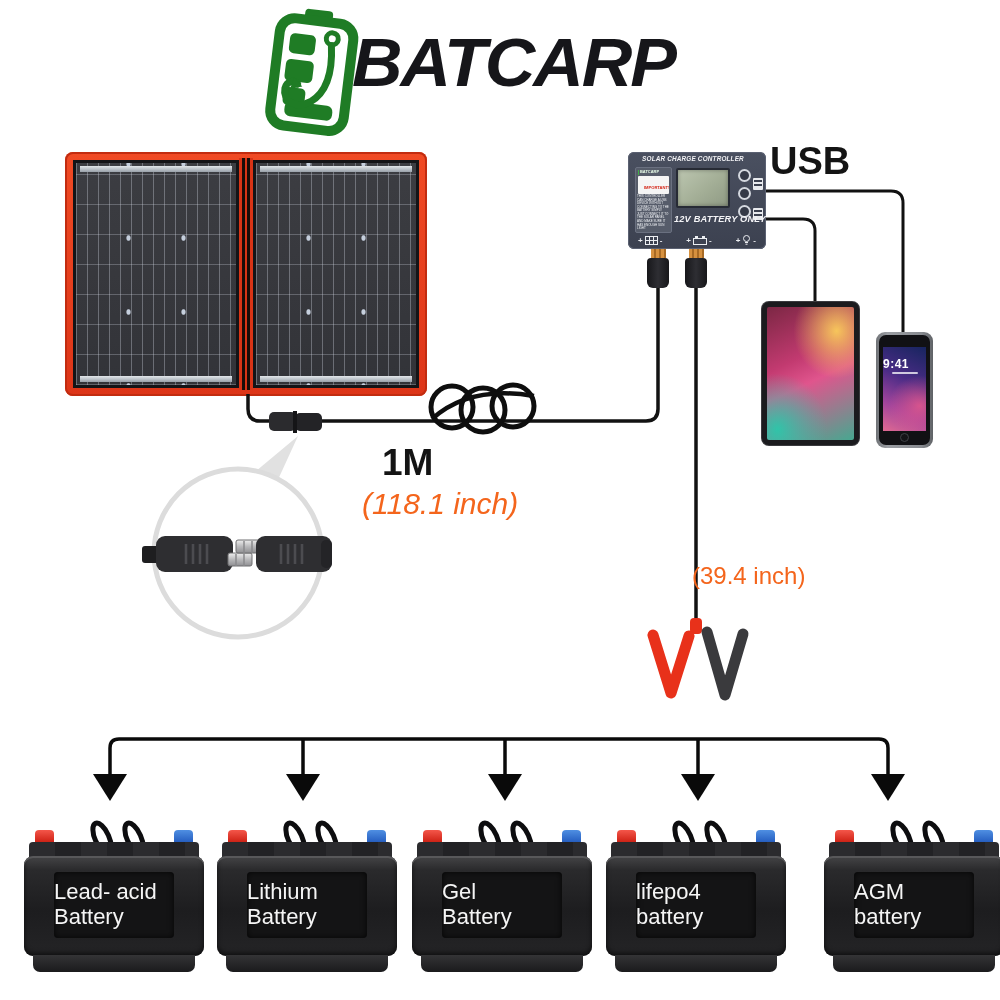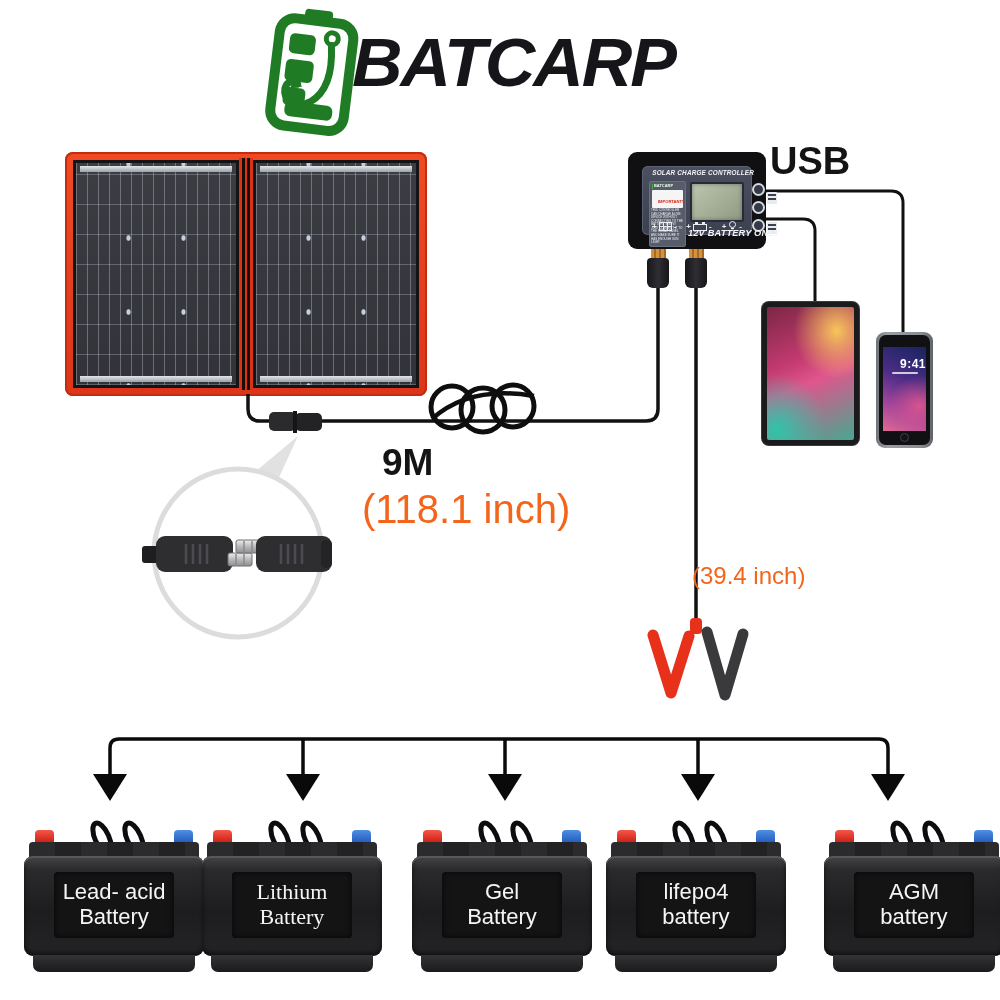--- a/index.html
+++ b/index.html
@@ -32,21 +32,21 @@
     background:linear-gradient(180deg,#e2e6ea,#99a1aa); }
   .panel-strip.top { top:3px; } .panel-strip.bottom { bottom:3px; }
   .panel-fold { position:absolute; left:174px; top:6px; width:14px; height:232px;
     background:#d93416; }
   .panel-fold:before, .panel-fold:after { content:""; position:absolute; top:0; bottom:0;
     width:3px; background:#1a0d08; }
   .panel-fold:before { left:3px; } .panel-fold:after { right:3px; }
 
   
   .controller { position:absolute; left:628px; top:152px; width:138px; height:97px;
-    background:#101013; border-radius:9px; padding:14px; z-index:4; }
+    background:#101013; border-radius:9px; padding:0; z-index:4; }
   .ctrl-face { position:relative; width:100%; height:100%;
     background:linear-gradient(180deg,#4a5060,#3c4150); border-radius:6px;
     box-shadow:inset 0 0 0 1px #5b6172; }
   .ctrl-title { position:absolute; left:0; right:8px; top:3px; text-align:center;
     font-size:8px; font-weight:700; font-style:italic; color:#f2f2f5; letter-spacing:.2px;
     transform:scale(.8); transform-origin:50% 0; white-space:nowrap; }
   .ctrl-label { position:absolute; left:7px; top:15px; width:37px; height:66px;
     background:#565c6a; border:1px solid #6a7080; border-radius:2px; overflow:hidden; }
   .ctrl-label-brand { display:flex; align-items:center; gap:2px; padding:1px 2px; }
   .ctrl-label-brand .sq { width:5px; height:5px; background:#3fae46; }
@@ -90,50 +90,50 @@
       linear-gradient(155deg,#7c2744 0%,#c23a70 38%,#e0558d 55%,#46a890 100%); }
   .phone { position:absolute; left:876px; top:332px; width:57px; height:116px;
     background:linear-gradient(90deg,#6f7276,#9b9ea3 20%,#888b90 80%,#5f6266);
     border-radius:9px; padding:3px; z-index:4; }
   .phone-inner { position:relative; width:100%; height:100%; background:#111114; border-radius:7px;
     padding:12px 4px 14px 4px; }
   .phone-screen { position:relative; width:100%; height:100%;
     background:
       radial-gradient(120% 60% at 85% 70%, rgba(236,90,140,.8) 0%, rgba(236,90,140,0) 60%),
       linear-gradient(205deg,#17255f 0%,#4b2c86 40%,#a2459c 72%,#e06a92 100%); }
-  .phone-time { position:absolute; top:10px; left:0; right:0; text-align:right; color:#fff;
+  .phone-time { position:absolute; top:10px; left:0; right:0; text-align:left; color:#fff;
     font-size:12px; font-weight:700; letter-spacing:.5px; }
   .phone-date { position:absolute; top:25px; left:50%; width:26px; height:2px; margin-left:-13px;
     background:rgba(255,255,255,.75); border-radius:1px; }
   .phone-home { position:absolute; bottom:3px; left:50%; width:9px; height:9px; margin-left:-4.5px;
     border-radius:50%; border:1.6px solid #3f4246; background:#141417; }
 
   
   .lbl { position:absolute; text-align:left; color:#141414; z-index:5; }
   .lbl-usb { left:770px; top:140px; width:130px; font-size:38px; font-weight:700; }
   .lbl-3m { left:382px; top:442px; width:200px; font-size:37px; font-weight:700; }
-  .lbl-3m-in { left:362px; top:487px; width:240px; font-size:40px; color:#f4651c; }
+  .lbl-3m-in { left:362px; top:487px; width:240px; font-size:30px; color:#f4651c;font-style:italic; }
   .lbl-1m { left:707px; top:516px; width:160px; font-size:36px; font-weight:700; }
   .lbl-1m-in { left:692px; top:562px; width:190px; font-size:24px; color:#f4651c; }
   .lbl-sae { left:158px; top:650px; width:160px; font-size:37px; letter-spacing:2px; }
 
   
   .battery { position:absolute; top:812px; width:180px; height:166px; z-index:2; }
   .bat-handles { position:absolute; left:0; top:0; width:180px; height:52px; }
   .bat-term { position:absolute; top:18px; width:19px; height:18px; border-radius:4px 4px 2px 2px; }
   .bat-term.pos { left:11px; background:linear-gradient(180deg,#f4564a 0%,#d2271a 60%,#a91b10 100%); }
   .bat-term.neg { right:11px; background:linear-gradient(180deg,#4f8fe2 0%,#2a63c4 60%,#1b4a9e 100%); }
   .bat-lid { position:absolute; left:5px; right:5px; top:30px; height:17px;
     background:repeating-linear-gradient(90deg,#2b2b2e 0 26px,#222225 26px 52px);
     border-radius:4px 4px 0 0; }
   .bat-body { position:absolute; left:0; right:0; top:44px; height:100px;
     background:linear-gradient(180deg,#454547 0%,#2a2a2c 14%,#1d1d1f 55%,#242426 100%);
     border-radius:9px; box-shadow:inset 0 2px 0 #58585a, inset 0 -3px 5px rgba(0,0,0,.6); }
   .bat-label { position:absolute; left:30px; right:30px; top:60px; height:66px; background:#141415;
-    border-radius:4px; display:flex; flex-direction:column; align-items:center; justify-content:center;
+    border-radius:4px; display:flex; flex-direction:column; align-items:flex-start; justify-content:center;
     color:#f5f5f5; font-size:22px; line-height:1.12; text-align:center;
     box-shadow:inset 0 0 6px rgba(0,0,0,.8); }
   .bat-base { position:absolute; left:9px; right:9px; top:143px; height:17px;
     background:linear-gradient(180deg,#343436,#1a1a1c); border-radius:0 0 7px 7px; }
 
   svg.layer { position:absolute; left:0; top:0; z-index:1; }
 </style>
 </head>
 <body>
 
@@ -317,21 +317,21 @@
     <div class="phone-inner">
       <div class="phone-screen">
         <div class="phone-time">9:41</div>
         <div class="phone-date"></div>
       </div>
       <div class="phone-home"></div>
     </div>
   </div>
 
   <div class="lbl lbl-usb">USB</div>
-  <div class="lbl lbl-3m">9M</div>
+  <div class="lbl lbl-3m">1M</div>
   <div class="lbl lbl-3m-in">(118.1 inch)</div>
   <div class="lbl lbl-1m-in">(39.4 inch)</div>
 
   <div class="battery" style="left:24px;">
     <div class="bat-term pos"></div>
     <div class="bat-term neg"></div>
     <svg class="bat-handles" viewBox="0 0 180 52">
       <ellipse cx="78" cy="26" rx="7" ry="16" transform="rotate(-24 78 26)" fill="none" stroke="#0d0d0f" stroke-width="5"></ellipse>
       <ellipse cx="110" cy="26" rx="7" ry="16" transform="rotate(-24 110 26)" fill="none" stroke="#0d0d0f" stroke-width="5"></ellipse>
       <circle cx="70" cy="44" r="5" fill="none" stroke="#0d0d0f" stroke-width="4"></circle>
@@ -339,21 +339,21 @@
     </svg>
     <div class="bat-lid"></div>
     <div class="bat-body"></div>
     <div class="bat-label">
       <span>Lead- acid</span>
       <span>Battery</span>
     </div>
     <div class="bat-base"></div>
   </div>
 
-  <div class="battery" style="left:202px;font-family:Liberation Serif, serif;">
+  <div class="battery" style="left:217px;">
     <div class="bat-term pos"></div>
     <div class="bat-term neg"></div>
     <svg class="bat-handles" viewBox="0 0 180 52">
       <ellipse cx="78" cy="26" rx="7" ry="16" transform="rotate(-24 78 26)" fill="none" stroke="#0d0d0f" stroke-width="5"></ellipse>
       <ellipse cx="110" cy="26" rx="7" ry="16" transform="rotate(-24 110 26)" fill="none" stroke="#0d0d0f" stroke-width="5"></ellipse>
       <circle cx="70" cy="44" r="5" fill="none" stroke="#0d0d0f" stroke-width="4"></circle>
       <circle cx="118" cy="44" r="5" fill="none" stroke="#0d0d0f" stroke-width="4"></circle>
     </svg>
     <div class="bat-lid"></div>
     <div class="bat-body"></div>

